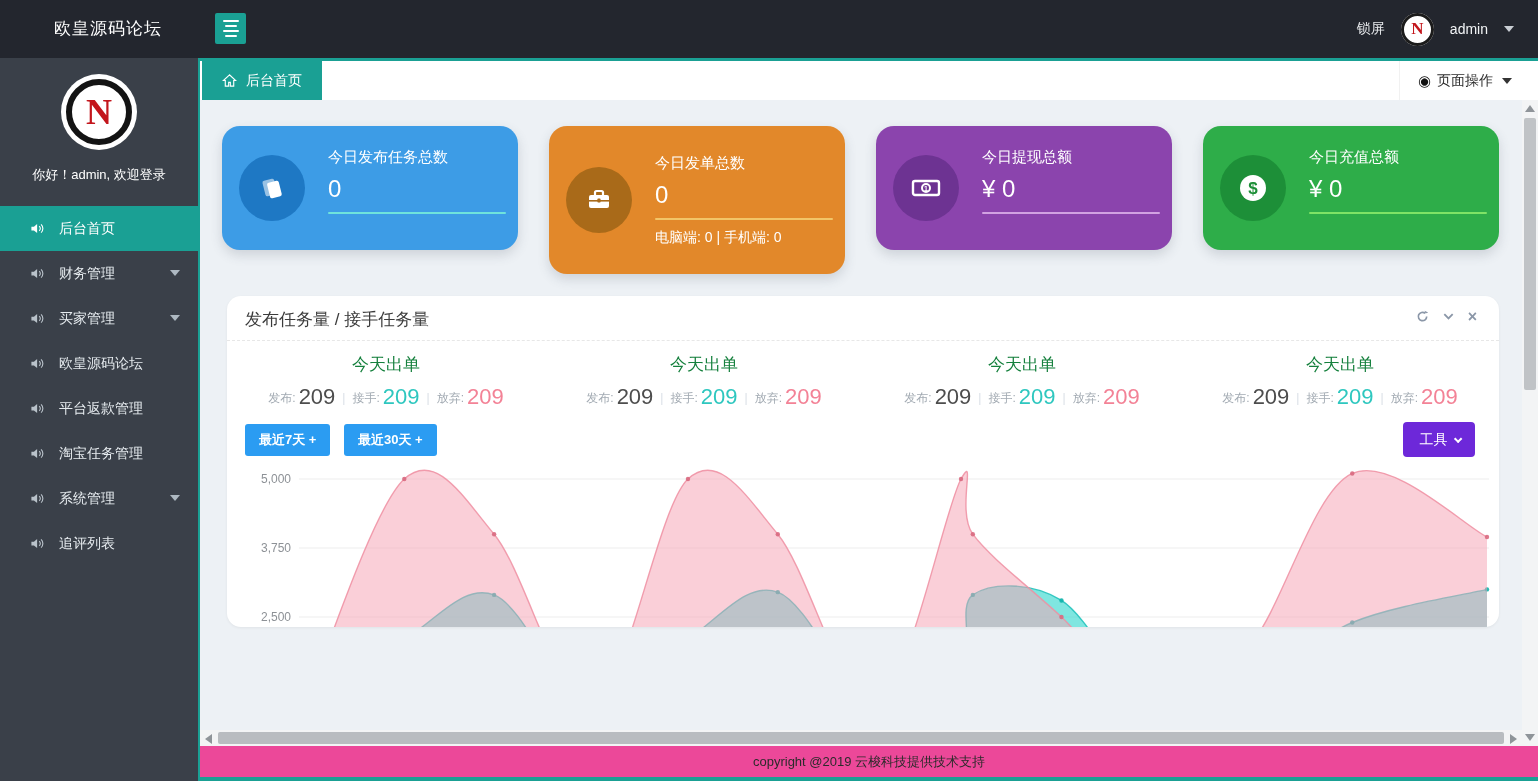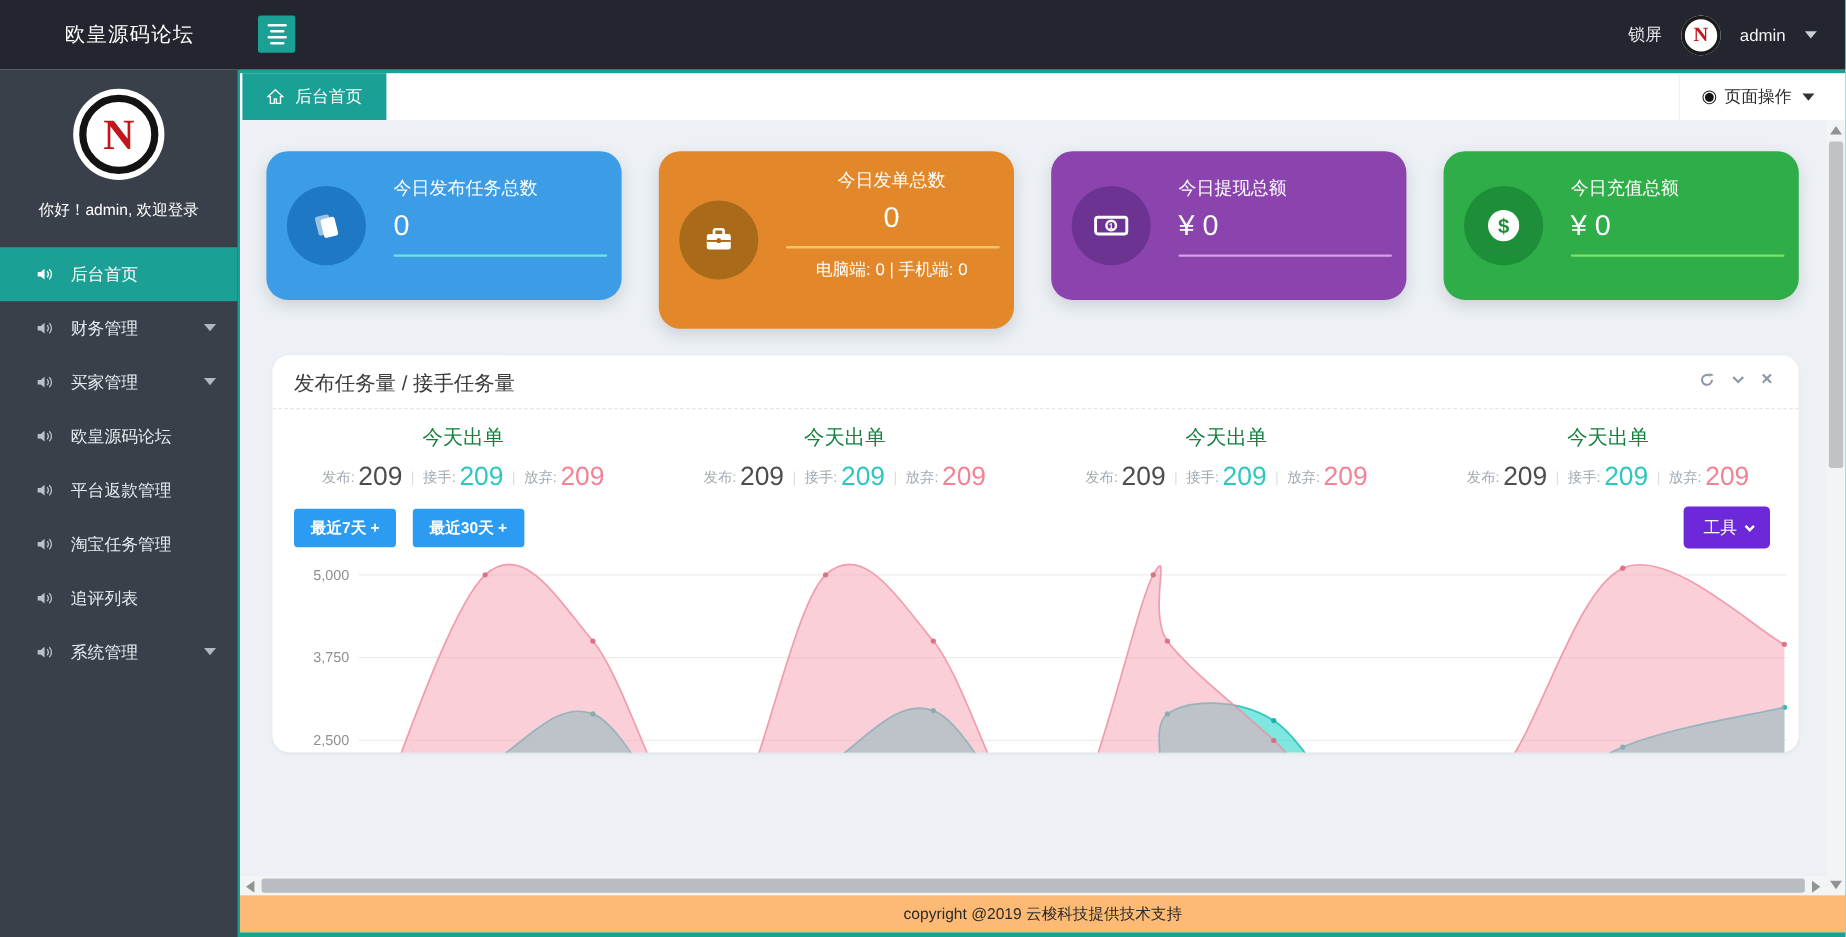--- a/index.html
+++ b/index.html
@@ -45,21 +45,21 @@
   .card-0 { left:222px; top:126px; height:124px; background:#3d9ce6; }
   .card-1 { left:549px; top:126px; height:148px; background:#e2882a; }
   .card-2 { left:876px; top:126px; height:124px; background:#8b44ad; }
   .card-3 { left:1203px; top:126px; height:124px; background:#2ead49; }
   .card-circle { position:absolute; left:17px; top:50%; transform:translateY(-50%); width:66px; height:66px; border-radius:50%; display:flex; align-items:center; justify-content:center; }
   .card-0 .card-circle { background:#1e78c4; }
   .card-1 .card-circle { background:#a96a19; }
   .card-2 .card-circle { background:#6d3392; }
   .card-3 .card-circle { background:#1d8f38; }
   .card-body { position:absolute; left:106px; top:0; right:14px; height:100%; padding-top:22px; }
-  .card-1 .card-body { padding-top:15px;text-align:center; }
+  .card-1 .card-body { padding-top:28px; }
   .card-title { font-size:15px; }
   .card-value { font-size:24px; margin-top:8px; font-weight:400; }
   .card-line { height:2px; margin-top:9px; width:178px; border-radius:1px; }
   .card-0 .card-line { background:#6fe3dc; }
   .card-1 .card-line { background:#f2c568; }
   .card-2 .card-line { background:#d2a2e2; }
   .card-3 .card-line { background:#7fe366; }
   .card-extra { margin-top:9px; font-size:14px; }
 
   
@@ -94,21 +94,21 @@
   .hscroll { position:absolute; left:200px; top:730px; width:1322px; height:16px; background:#f3f4f5; z-index:15; }
   .hs-thumb { position:absolute; left:18px; top:2px; width:1286px; height:12px; background:#b9bcc0; border-radius:2px; }
   .hs-arrow { position:absolute; top:4px; width:0; height:0; border-top:5px solid transparent; border-bottom:5px solid transparent; }
   .hs-left { left:5px; border-right:7px solid #8f9499; }
   .hs-right { right:5px; border-left:7px solid #8f9499; }
   .vscroll { position:absolute; left:1522px; top:100px; width:16px; height:646px; background:#f3f4f5; z-index:15; }
   .vs-thumb { position:absolute; left:2px; top:18px; width:12px; height:272px; background:#c0c3c6; border-radius:2px; }
   .vs-arrow { position:absolute; left:3px; width:0; height:0; border-left:5px solid transparent; border-right:5px solid transparent; }
   .vs-up { top:5px; border-bottom:7px solid #8f9499; }
   .vs-down { bottom:5px; border-top:7px solid #8f9499; }
-  .footer { position:absolute; left:200px; top:746px; width:1338px; height:31px; background:#fdba74; display:flex; align-items:center; justify-content:center; }
+  .footer { position:absolute; left:200px; top:746px; width:1338px; height:31px; background:#ec4899; display:flex; align-items:center; justify-content:center; }
   .footer span { font-size:13px; color:#2b2b2b; }
   .bottom-strip { position:absolute; left:200px; top:777px; width:1338px; height:4px; background:#1aa094; }
 </style>
 </head>
 <body>
 
 <div class="screen">
 
   <header class="topbar">
     <div class="brand">欧皇源码论坛</div>
@@ -185,30 +185,30 @@
               <path d="M11.8 3.6a6 6 0 0 1 0 8.8" fill="none" stroke="currentColor" stroke-width="1.2"></path>
             </svg></span>
         <span>淘宝任务管理</span>
       </div>
       <div class="menu-item">
         <span class="mi-icon" style="color: rgb(185, 194, 202);"><svg viewBox="0 0 16 16" width="15" height="15">
               <path d="M1.5 6v4h2.7L7.6 12.8V3.2L4.2 6H1.5z" fill="currentColor"></path>
               <path d="M9.8 5.4a3.4 3.4 0 0 1 0 5.2" fill="none" stroke="currentColor" stroke-width="1.2"></path>
               <path d="M11.8 3.6a6 6 0 0 1 0 8.8" fill="none" stroke="currentColor" stroke-width="1.2"></path>
             </svg></span>
-        <span>追评列表</span>
-      </div>
-      <div class="menu-item">
-        <span class="mi-icon" style="color: rgb(185, 194, 202);"><svg viewBox="0 0 16 16" width="15" height="15">
-              <path d="M1.5 6v4h2.7L7.6 12.8V3.2L4.2 6H1.5z" fill="currentColor"></path>
-              <path d="M9.8 5.4a3.4 3.4 0 0 1 0 5.2" fill="none" stroke="currentColor" stroke-width="1.2"></path>
-              <path d="M11.8 3.6a6 6 0 0 1 0 8.8" fill="none" stroke="currentColor" stroke-width="1.2"></path>
-            </svg></span>
         <span>系统管理</span>
         <span class="menu-caret"></span>
+      </div>
+      <div class="menu-item">
+        <span class="mi-icon" style="color: rgb(185, 194, 202);"><svg viewBox="0 0 16 16" width="15" height="15">
+              <path d="M1.5 6v4h2.7L7.6 12.8V3.2L4.2 6H1.5z" fill="currentColor"></path>
+              <path d="M9.8 5.4a3.4 3.4 0 0 1 0 5.2" fill="none" stroke="currentColor" stroke-width="1.2"></path>
+              <path d="M11.8 3.6a6 6 0 0 1 0 8.8" fill="none" stroke="currentColor" stroke-width="1.2"></path>
+            </svg></span>
+        <span>追评列表</span>
       </div>
     </nav>
   </aside>
 
   <div class="tabbar">
     <div class="tab-active">
       <svg viewBox="0 0 16 16">
           <path d="M8 2 1.5 8h2v6h3.6v-4h1.8v4h3.6V8h2z" fill="none" stroke="#fff" stroke-width="1.2"></path>
         </svg>
       <span>后台首页</span>

